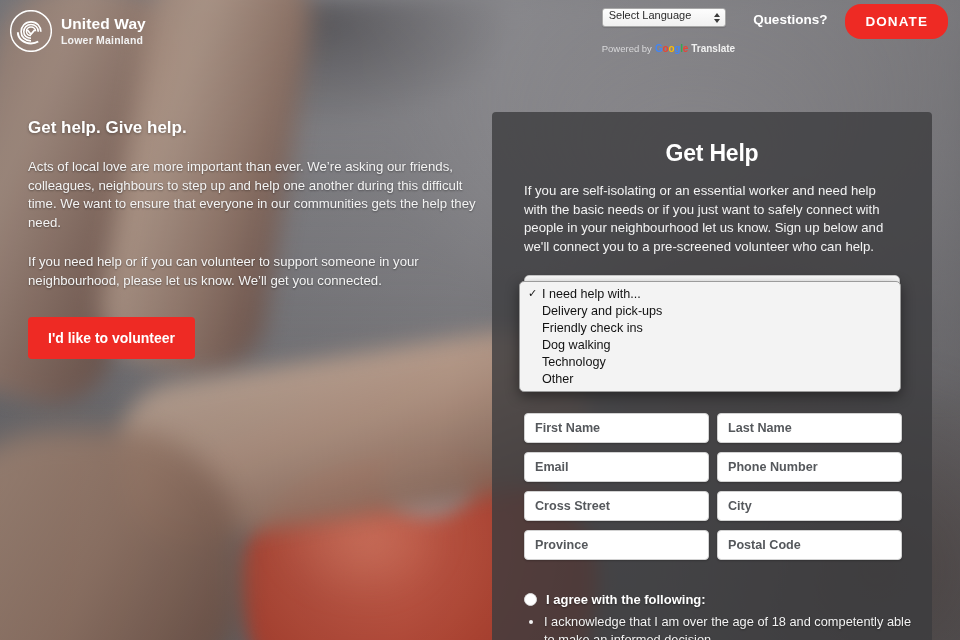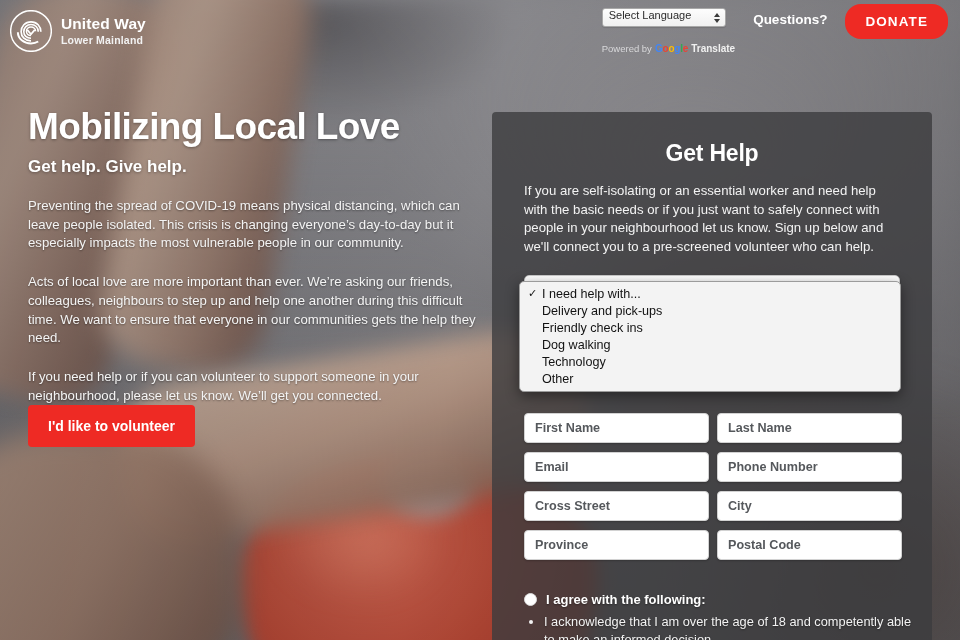--- a/index.html
+++ b/index.html
@@ -258,20 +258,21 @@
     text-shadow: 0 1px 3px rgba(0,0,0,.35);
   }
   .body-p {
     font-size: 13.2px;
     line-height: 1.42;
     color: #f4f4f4;
     margin-top: 20px;
     text-shadow: 0 1px 2px rgba(0,0,0,.4);
   }
   .volunteer-btn {
+    margin-top: 27px;
     display: inline-block;
     background: #ee2a24;
     color: #fff;
     font-size: 14px;
     font-weight: 700;
     border: none;
     border-radius: 4px;
     padding: 13px 20px;
     cursor: pointer;
     font-family: "Liberation Sans", sans-serif;
@@ -483,23 +484,21 @@
         </div>
       </div>
 
       <div class="questions">Questions?</div>
 
       <button class="donate-btn">DONATE</button>
     </div>
   </div>
 
   <div class="left-col">
-    <h1 class="headline">Mobilizing Local Love</h1>
     <div class="subhead">Get help. Give help.</div>
-    <p class="body-p">Preventing the spread of COVID-19 means physical distancing, which can leave people isolated. This crisis is changing everyone’s day-to-day but it especially impacts the most vulnerable people in our community.</p>
     <p class="body-p">Acts of local love are more important than ever. We’re asking our friends, colleagues, neighbours to step up and help one another during this difficult time. We want to ensure that everyone in our communities gets the help they need.</p>
     <p class="body-p">If you need help or if you can volunteer to support someone in your neighbourhood, please let us know. We’ll get you connected.</p>
     <button class="volunteer-btn">I'd like to volunteer</button>
   </div>
 
   <div class="panel">
     <div class="panel-title">Get Help</div>
     <p class="panel-intro">If you are self-isolating or an essential worker and need help with the basic needs or if you just want to safely connect with people in your neighbourhood let us know. Sign up below and we'll connect you to a pre-screened volunteer who can help.</p>
 
     <div class="select-row">

